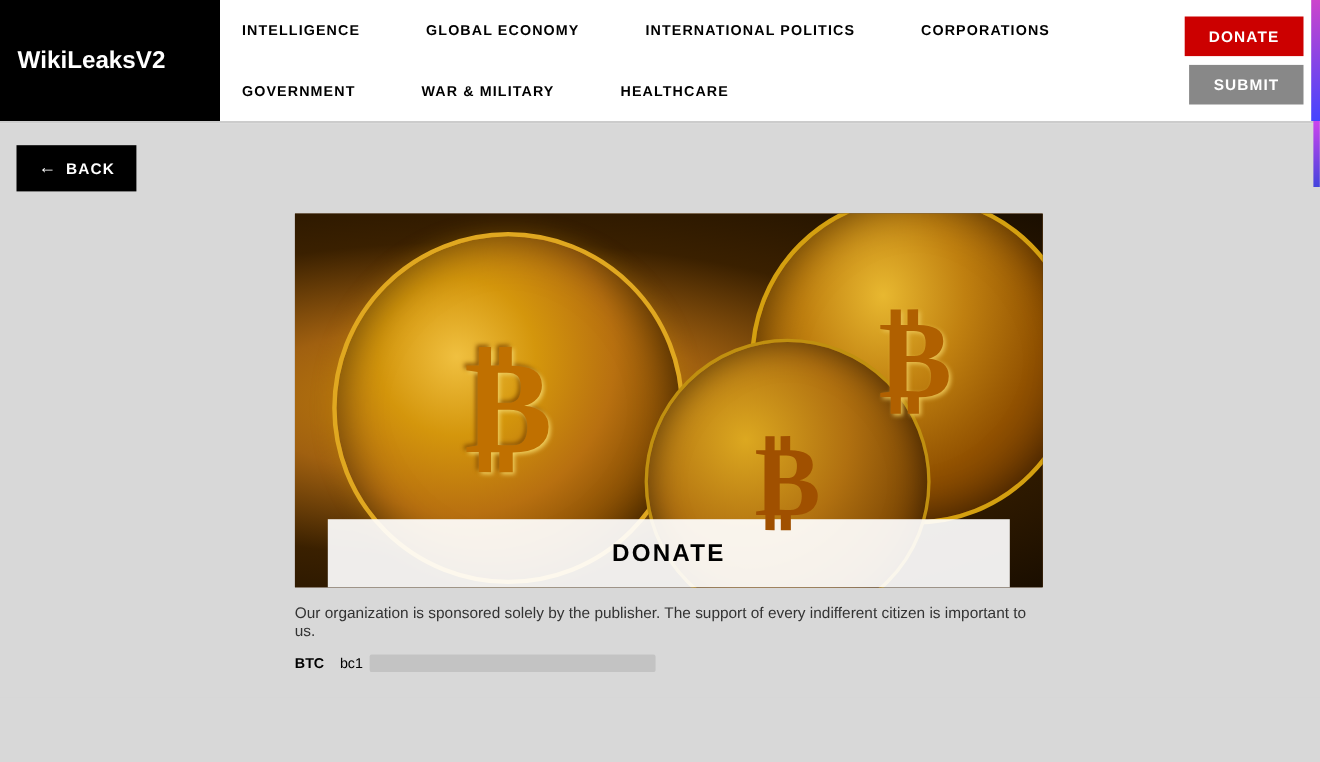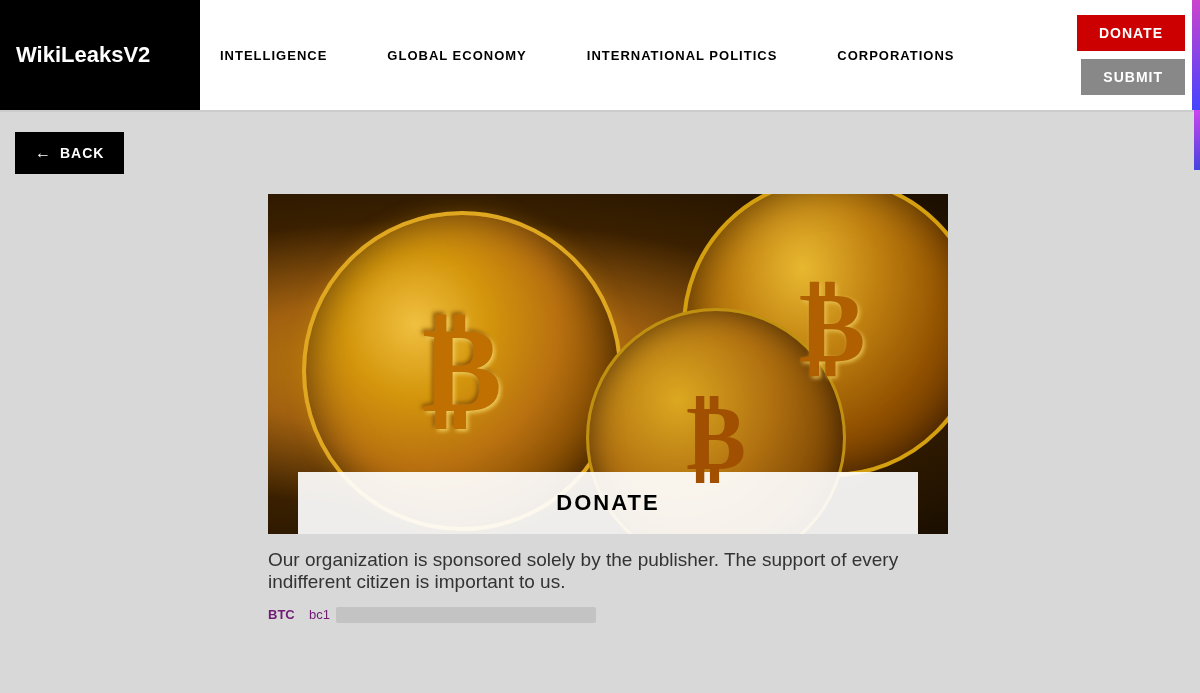--- a/index.html
+++ b/index.html
@@ -237,30 +237,30 @@
       font-size: 22px;
       font-weight: bold;
       letter-spacing: 2px;
       color: #000000;
       text-transform: uppercase;
     }
 
     .sponsor-text {
       margin-top: 15px;
       margin-left: 258px;
-      font-size: 19px;
+      font-size: 14px;
       color: #333333;
       max-width: 680px;
     }
 
     .crypto-addresses {
       margin-top: 10px;
       margin-left: 258px;
       font-size: 13px;
-      color: #701a75;
+      color: #000000;
       line-height: 1.8;
     }
 
     .crypto-line {
       display: flex;
       align-items: center;
       gap: 6px;
     }
 
     .crypto-label {
@@ -294,20 +294,25 @@
   <div class="logo-block">
     <span>WikiLeaksV2</span>
   </div>
 
   <nav class="nav-area">
     <div class="nav-row">
       <span class="nav-item">INTELLIGENCE</span>
       <span class="nav-item">GLOBAL ECONOMY</span>
       <span class="nav-item">INTERNATIONAL POLITICS</span>
       <span class="nav-item">CORPORATIONS</span>
+    </div>
+    <div class="nav-row">
+      <span class="nav-item">GOVERNMENT</span>
+      <span class="nav-item">WAR &amp; MILITARY</span>
+      <span class="nav-item">HEALTHCARE</span>
     </div>
   </nav>
 
   <div class="header-buttons">
     <button class="btn-donate">DONATE</button>
     <button class="btn-submit">SUBMIT</button>
   </div>
 
   <div class="right-edge"></div>
 </header>

